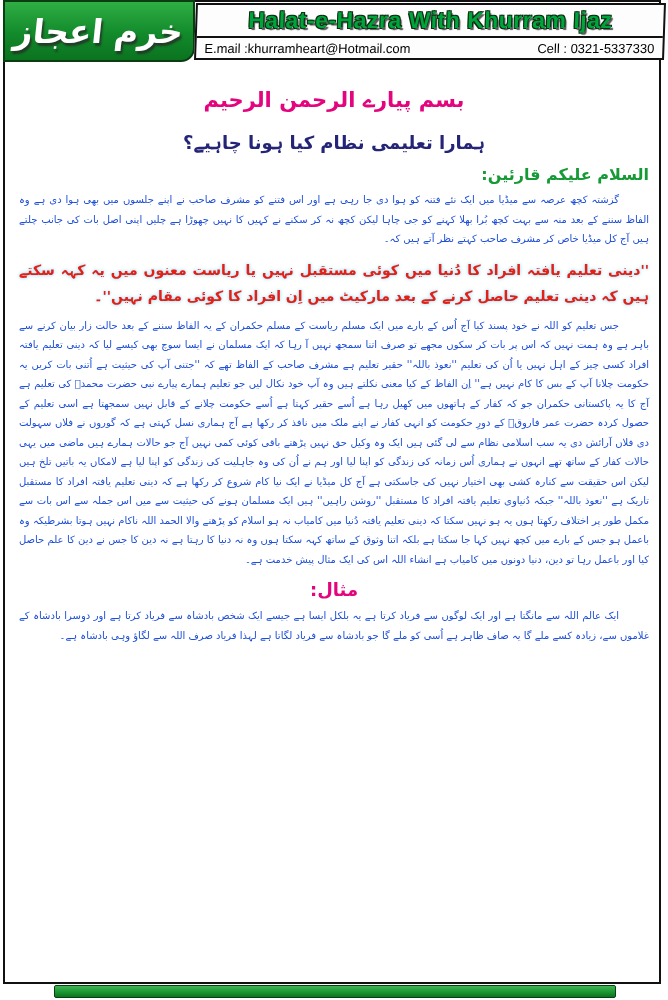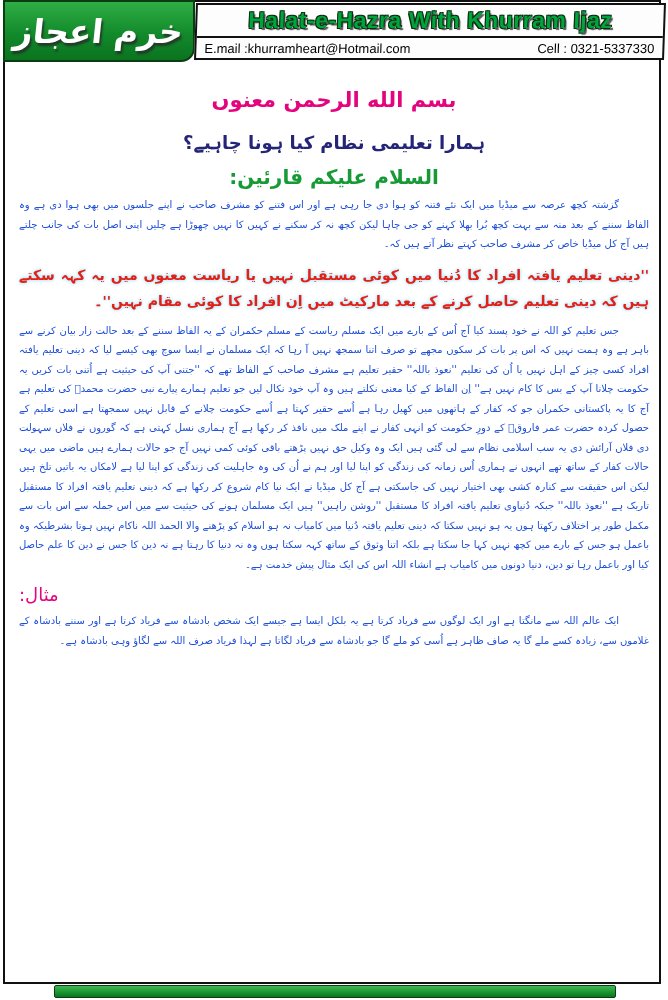--- a/index.html
+++ b/index.html
@@ -47,34 +47,34 @@
   .content{position:absolute;left:14px;top:72px;width:630px;direction:rtl;}
   .bismillah{
     text-align:center;color:#e4047e;font-size:21px;font-weight:bold;
     margin:14px 0 4px 0;
   }
   .doc-title{
     text-align:center;color:#252578;font-size:18px;font-weight:bold;
     margin:20px 0 4px 0;
   }
   .greeting{
-    text-align:center;color:#169a35;font-size:20px;font-weight:bold;
+    text-align:right;color:#169a35;font-size:16px;font-weight:bold;
     margin:12px 0 2px 0;
   }
   .para{
     color:#1d4ed8;font-size:10px;line-height:1.95;text-align:justify;
     text-indent:30px;margin:6px 0 0 0;
   }
   .quote{
     color:#e32015;font-size:14px;font-weight:bold;line-height:1.9;
     text-align:justify;text-shadow:0 0 3px #a8dcf2,0 0 5px #bfe6f7;
     margin:8px 0 6px 0;
   }
   .example-heading{
-    text-align:left;color:#e4047e;font-size:18px;font-weight:normal;
+    text-align:center;color:#e4047e;font-size:18px;font-weight:bold;
     margin:10px 0 0 0;
   }
 
   
   .footer-bar{
     position:absolute;left:54px;bottom:2px;width:560px;height:11px;
     background:linear-gradient(180deg,#41b553 0%,#17942f 60%,#0c731f 100%);
     border:1px solid #0a3d12;border-radius:2px;
   }
 </style>
@@ -90,25 +90,25 @@
     <div class="banner-box">
       <div class="banner-title">Halat-e-Hazra With Khurram Ijaz</div>
       <div class="banner-info">
         <span>E.mail :khurramheart@Hotmail.com</span>
         <span>Cell : 0321-5337330</span>
       </div>
     </div>
   </div>
 
   <div class="content">
-    <div class="bismillah">بسم الله الرحمن معنوں</div>
+    <div class="bismillah">بسم پیارے الرحمن الرحيم</div>
     <div class="doc-title">ہمارا تعلیمی نظام کیا ہونا چاہیے؟</div>
     <div class="greeting">السلام علیکم قارئین:</div>
     <p class="para">گزشتہ کچھ عرصہ سے میڈیا میں ایک نئے فتنہ کو ہوا دی جا رہی ہے اور اس فتنے کو مشرف صاحب نے اپنے جلسوں میں بھی ہوا دی ہے وہ الفاظ سننے کے بعد منہ سے بہت کچھ بُرا بھلا کہنے کو جی چاہا لیکن کچھ نہ کر سکنے نے کہیں کا نہیں چھوڑا ہے چلیں اپنی اصل بات کی جانب چلتے ہیں آج کل میڈیا خاص کر مشرف صاحب کہتے نظر آتے ہیں کہ۔</p>
     <p class="quote">''دینی تعلیم یافتہ افراد کا دُنیا میں کوئی مستقبل نہیں یا ریاست معنوں میں یہ کہہ سکتے ہیں کہ دینی تعلیم حاصل کرنے کے بعد مارکیٹ میں اِن افراد کا کوئی مقام نہیں''۔</p>
     <p class="para">جس تعلیم کو اللہ نے خود پسند کیا آج اُس کے بارے میں ایک مسلم ریاست کے مسلم حکمران کے یہ الفاظ سننے کے بعد حالت زار بیان کرنے سے باہر ہے وہ ہمت نہیں کہ اس پر بات کر سکوں مجھے تو صرف اتنا سمجھ نہیں آ رہا کہ ایک مسلمان نے ایسا سوچ بھی کیسے لیا کہ دینی تعلیم یافتہ افراد کسی چیز کے اہل نہیں یا اُن کی تعلیم ''نعوذ باللہ'' حقیر تعلیم ہے مشرف صاحب کے الفاظ تھے کہ ''جتنی آپ کی حیثیت ہے اُتنی بات کریں یہ حکومت چلانا آپ کے بس کا کام نہیں ہے'' اِن الفاظ کے کیا معنی نکلتے ہیں وہ آپ خود نکال لیں جو تعلیم ہمارے پیارے نبی حضرت محمدﷺ کی تعلیم ہے آج کا یہ پاکستانی حکمران جو کہ کفار کے ہاتھوں میں کھیل رہا ہے اُسے حقیر کہتا ہے اُسے حکومت چلانے کے قابل نہیں سمجھتا ہے اسی تعلیم کے حصول کردہ حضرت عمر فاروقؓ کے دورِ حکومت کو انہی کفار نے اپنے ملک میں نافذ کر رکھا ہے آج ہماری نسل کہتی ہے کہ گوروں نے فلاں سہولت دی فلاں آرائش دی یہ سب اسلامی نظام سے لی گئی ہیں ایک وہ وکیل حق نہیں پڑھتے باقی کوئی کمی نہیں آج جو حالات ہمارے ہیں ماضی میں یہی حالات کفار کے ساتھ تھے انہوں نے ہماری اُس زمانہ کی زندگی کو اپنا لیا اور ہم نے اُن کی وہ جاہلیت کی زندگی کو اپنا لیا ہے لامکاں یہ باتیں تلخ ہیں لیکن اس حقیقت سے کنارہ کشی بھی اختیار نہیں کی جاسکتی ہے آج کل میڈیا نے ایک نیا کام شروع کر رکھا ہے کہ دینی تعلیم یافتہ افراد کا مستقبل تاریک ہے ''نعوذ باللہ'' جبکہ دُنیاوی تعلیم یافتہ افراد کا مستقبل ''روشن راہیں'' ہیں ایک مسلمان ہونے کی حیثیت سے میں اس جملہ سے اس بات سے مکمل طور پر اختلاف رکھتا ہوں یہ ہو نہیں سکتا کہ دینی تعلیم یافتہ دُنیا میں کامیاب نہ ہو اسلام کو پڑھنے والا الحمد اللہ ناکام نہیں ہوتا بشرطیکہ وہ باعمل ہو جس کے بارے میں کچھ نہیں کہا جا سکتا ہے بلکہ اتنا وثوق کے ساتھ کہہ سکتا ہوں وہ نہ دنیا کا رہتا ہے نہ دین کا جس نے دین کا علم حاصل کیا اور باعمل رہا تو دین، دنیا دونوں میں کامیاب ہے انشاء اللہ اس کی ایک مثال پیش خدمت ہے۔</p>
     <div class="example-heading">مثال:</div>
-    <p class="para">ایک عالم اللہ سے مانگتا ہے اور ایک لوگوں سے فریاد کرتا ہے یہ بلکل ایسا ہے جیسے ایک شخص بادشاہ سے فریاد کرتا ہے اور سننے بادشاہ کے غلاموں سے، زیادہ کسے ملے گا یہ صاف ظاہر ہے اُسی کو ملے گا جو بادشاہ سے فریاد لگاتا ہے لہذا فریاد صرف اللہ سے لگاؤ وہی بادشاہ ہے۔</p>
+    <p class="para">ایک عالم اللہ سے مانگتا ہے اور ایک لوگوں سے فریاد کرتا ہے یہ بلکل ایسا ہے جیسے ایک شخص بادشاہ سے فریاد کرتا ہے اور دوسرا بادشاہ کے غلاموں سے، زیادہ کسے ملے گا یہ صاف ظاہر ہے اُسی کو ملے گا جو بادشاہ سے فریاد لگاتا ہے لہذا فریاد صرف اللہ سے لگاؤ وہی بادشاہ ہے۔</p>
   </div>
 
 </div>
 
 <div class="footer-bar"></div>
 
 </body></html>

